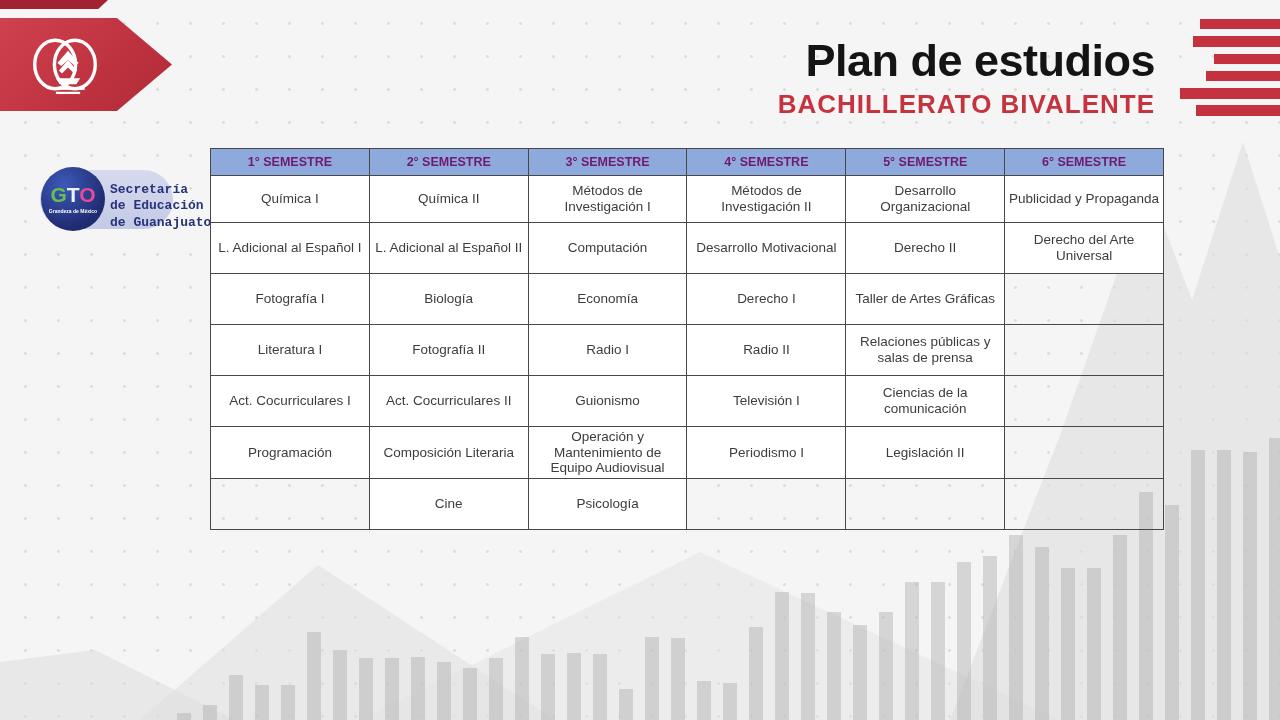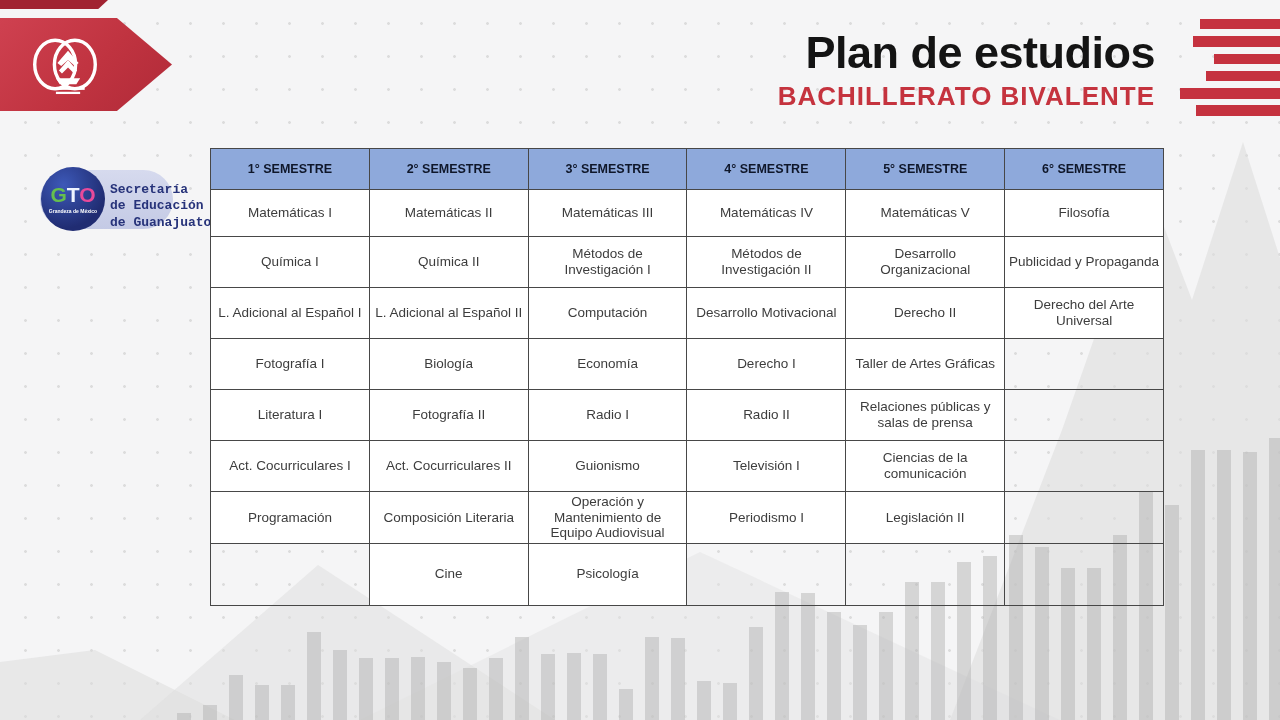--- a/index.html
+++ b/index.html
@@ -29,21 +29,21 @@
     position:absolute; left:0; top:18px; width:172px; height:93px;
     background:linear-gradient(135deg,#cf4150 0%, #c03340 55%, #b02a38 100%);
     clip-path: polygon(0 0, 68% 0, 100% 50%, 68% 100%, 0 100%);
   }
   .emblem { position:absolute; left:12px; top:7px; width:106px; height:79px; }
 
   
   .deco-bar { position:absolute; background:#c5323f; }
 
   
-  .title-block { position:absolute; top:28px; right:125px; text-align:right; }
+  .title-block { position:absolute; top:36px; right:125px; text-align:right; }
   .title { font-size:45px; font-weight:bold; color:#141414; letter-spacing:-0.5px; line-height:1.1; }
   .subtitle { font-size:26px; font-weight:bold; color:#c5333e; letter-spacing:1px; margin-top:3px; }
 
   
   .gto-logo { position:absolute; left:40px; top:170px; width:133px; height:59px; }
   .gto-pill { position:absolute; left:0; top:0; width:133px; height:59px;
     background:linear-gradient(180deg,#d6daee 0%, #c4cae5 100%); border-radius:30px; }
   .gto-circle { position:absolute; left:1px; top:-3px; width:64px; height:64px; border-radius:50%;
     background:radial-gradient(circle at 35% 28%, #3d59b8 0%, #202c72 70%);
     display:flex; flex-direction:column; align-items:center; justify-content:center; }
@@ -53,21 +53,21 @@
   .gto-letter-o { color:#e84a9a; }
   .gto-tagline { font-size:5px; font-weight:bold; color:#ffffff; margin-top:3px; white-space:nowrap; }
   .gto-org { position:absolute; left:70px; top:12px; font-size:13px; font-weight:bold;
     color:#27337a; line-height:1.25; white-space:nowrap;font-family:Liberation Mono, monospace; }
 
   
   .table-wrap { position:absolute; left:210px; top:148px; }
   table { border-collapse:collapse; table-layout:fixed; width:954px; }
   th, td { border:1px solid #474747; text-align:center; vertical-align:middle;
     padding:2px 3px; overflow:hidden; }
-  th { background:#8ea9db; color:#0f172a; font-size:12.5px; font-weight:bold; height:41px; }
+  th { background:#8ea9db; color:#701a75; font-size:12.5px; font-weight:bold; height:27px; }
   td { background:#ffffff; color:#3d3d3d; font-size:13.5px; line-height:1.15; }
   td.empty { background:transparent; }
   tbody tr:nth-child(1) { height:47px; }
   tbody tr:nth-child(2), tbody tr:nth-child(3), tbody tr:nth-child(4),
   tbody tr:nth-child(5), tbody tr:nth-child(6), tbody tr:nth-child(7) { height:51px; }
   tbody tr:nth-child(8) { height:62px; }
   tbody tr:nth-child(9) { height:45px; }
 </style>
 </head>
 <body>
@@ -176,28 +176,20 @@
             <th>1° SEMESTRE</th>
             <th>2° SEMESTRE</th>
             <th>3° SEMESTRE</th>
             <th>4° SEMESTRE</th>
             <th>5° SEMESTRE</th>
             <th>6° SEMESTRE</th>
           </tr>
         </thead>
       <tbody>
           <tr>
-            <td>Matemáticas I</td>
-            <td>Matemáticas II</td>
-            <td>Matemáticas III</td>
-            <td>Matemáticas IV</td>
-            <td>Matemáticas V</td>
-            <td>Filosofía</td>
-          </tr>
-          <tr>
             <td>Química I</td>
             <td>Química II</td>
             <td>Métodos de Investigación I</td>
             <td>Métodos de Investigación II</td>
             <td>Desarrollo Organizacional</td>
             <td>Publicidad y Propaganda</td>
           </tr>
           <tr>
             <td>L. Adicional al Español I</td>
             <td>L. Adicional al Español II</td>

